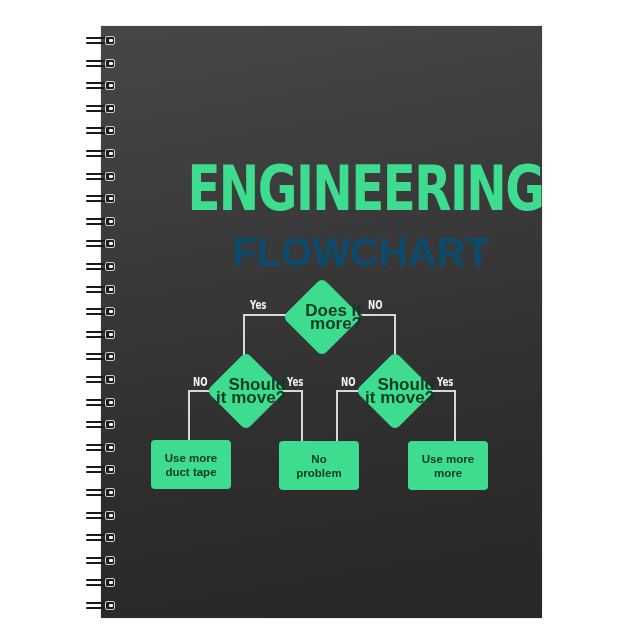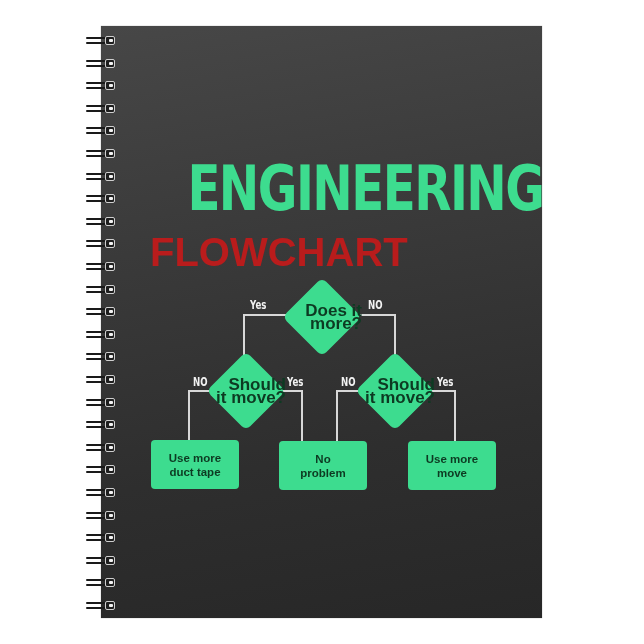--- a/index.html
+++ b/index.html
@@ -18,36 +18,36 @@
   .ring .hole::after { content:""; position:absolute; left:3px; top:2px; width:4px; height:3px; background:#f2f2f2; border-radius:1px; }
 
   .title-main {
     position:absolute; left:150px; top:150px; width:340px; text-align:center;
     color:#3ddc8f; font-family:"DejaVu Sans", sans-serif; font-weight:bold;
     font-size:62px; letter-spacing:-2px; line-height:78px;
     transform: scaleX(0.78); transform-origin: center;
     white-space:nowrap;
   }
   .title-sub {
-    position:absolute; left:150px; top:229px; width:340px; text-align:left;
-    color:#b91c1c; font-family:"Liberation Sans", sans-serif; font-weight:bold;
+    position:absolute; left:150px; top:229px; width:340px; text-align:right;
+    color:#0c4a6e; font-family:"Liberation Sans", sans-serif; font-weight:bold;
     font-size:40px; line-height:46px; letter-spacing:0px;
     white-space:nowrap;
   }
   .line { position:absolute; background:#d8d8d8; }
   .diamond {
     position:absolute; width:56px; height:56px; background:#3ddc8f;
     transform: rotate(45deg); border-radius:6px;
   }
   .diamond-text {
     position:absolute; width:80px; text-align:right; color:#0d3a22;
     font-family:"Liberation Sans", sans-serif; font-weight:bold; font-size:17px; line-height:13px;
   }
   .box {
-    position:absolute; width:88px; height:49px; background:#3ddc8f; border-radius:4px;
+    position:absolute; width:80px; height:49px; background:#3ddc8f; border-radius:4px;
     display:flex; align-items:center; justify-content:center; text-align:center;
     color:#0d3a22; font-family:"Liberation Sans", sans-serif; font-weight:bold; font-size:11.5px; line-height:14px;
   }
   .box span { display:block; }
   .label {
     position:absolute; color:#f2f2f2; font-family:"DejaVu Sans", sans-serif; font-weight:bold;
     font-size:12px; line-height:12px; transform:scaleX(0.72); transform-origin:left center;
     white-space:nowrap;
   }
 </style>
@@ -241,15 +241,15 @@
 </div>
 <div class="box" style="left:279px; top:441px;">
   <div>
     <span>No</span>
     <span>problem</span>
   </div>
 </div>
 <div class="box" style="left:408px; top:441px;">
   <div>
     <span>Use more</span>
-    <span>move</span>
+    <span>more</span>
   </div>
 </div>
 
 </body></html>

